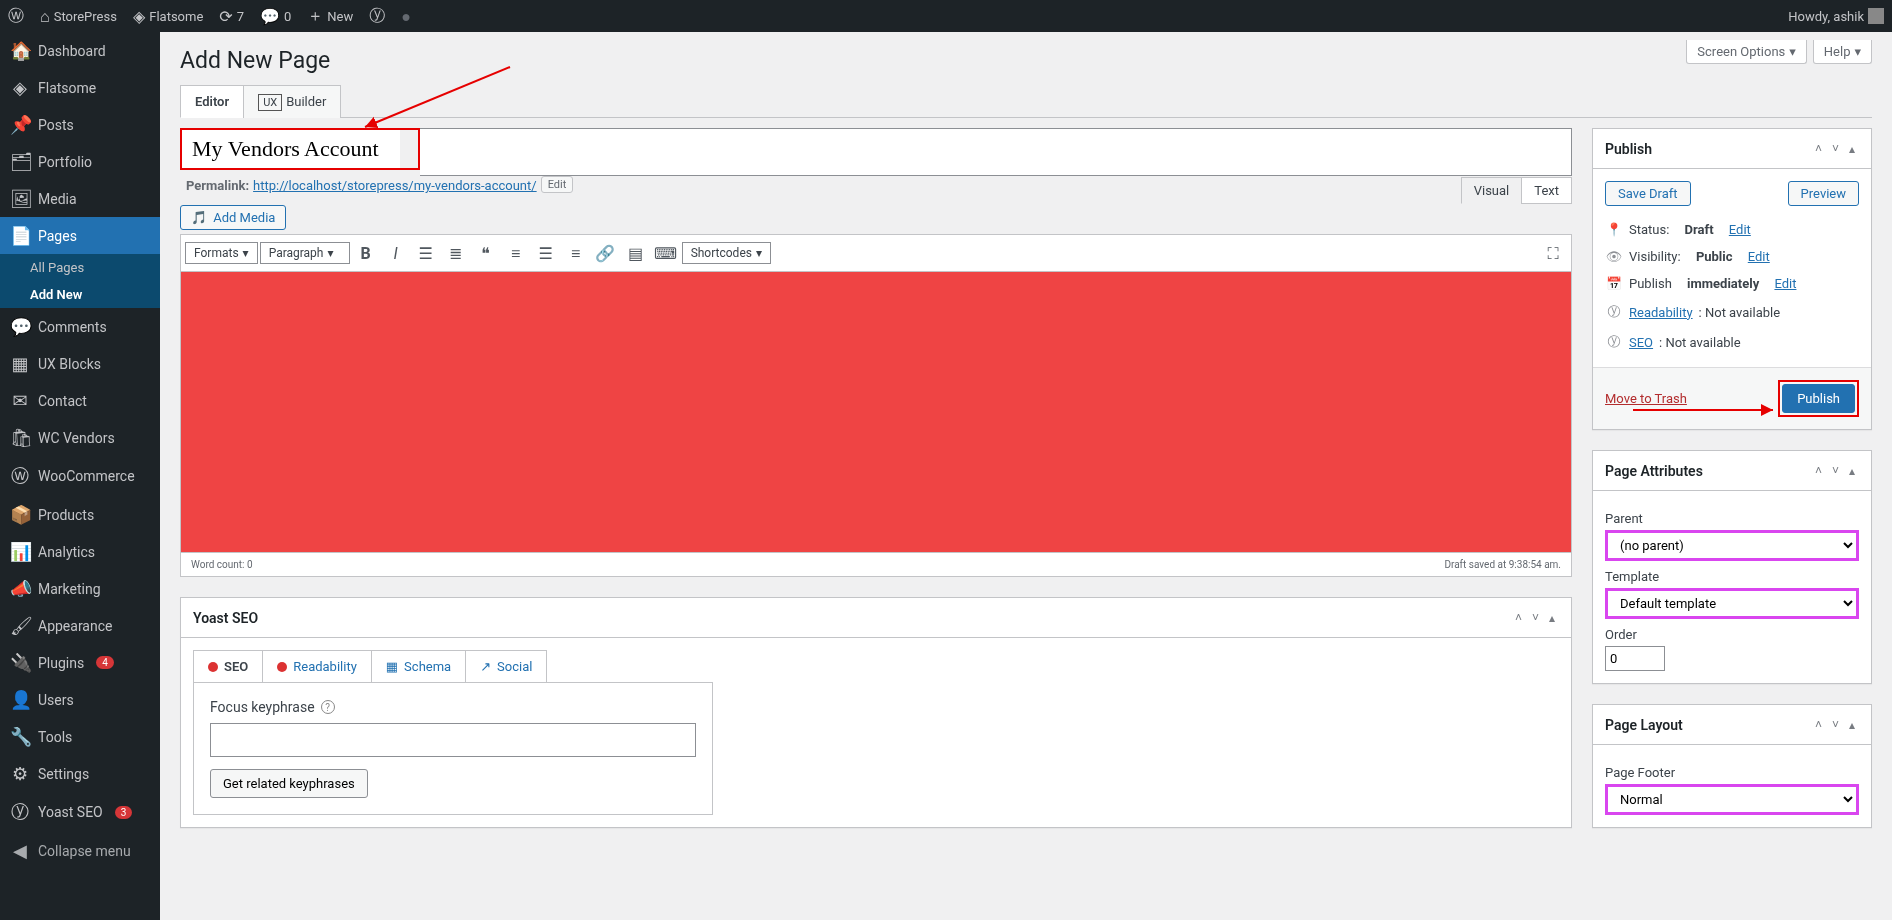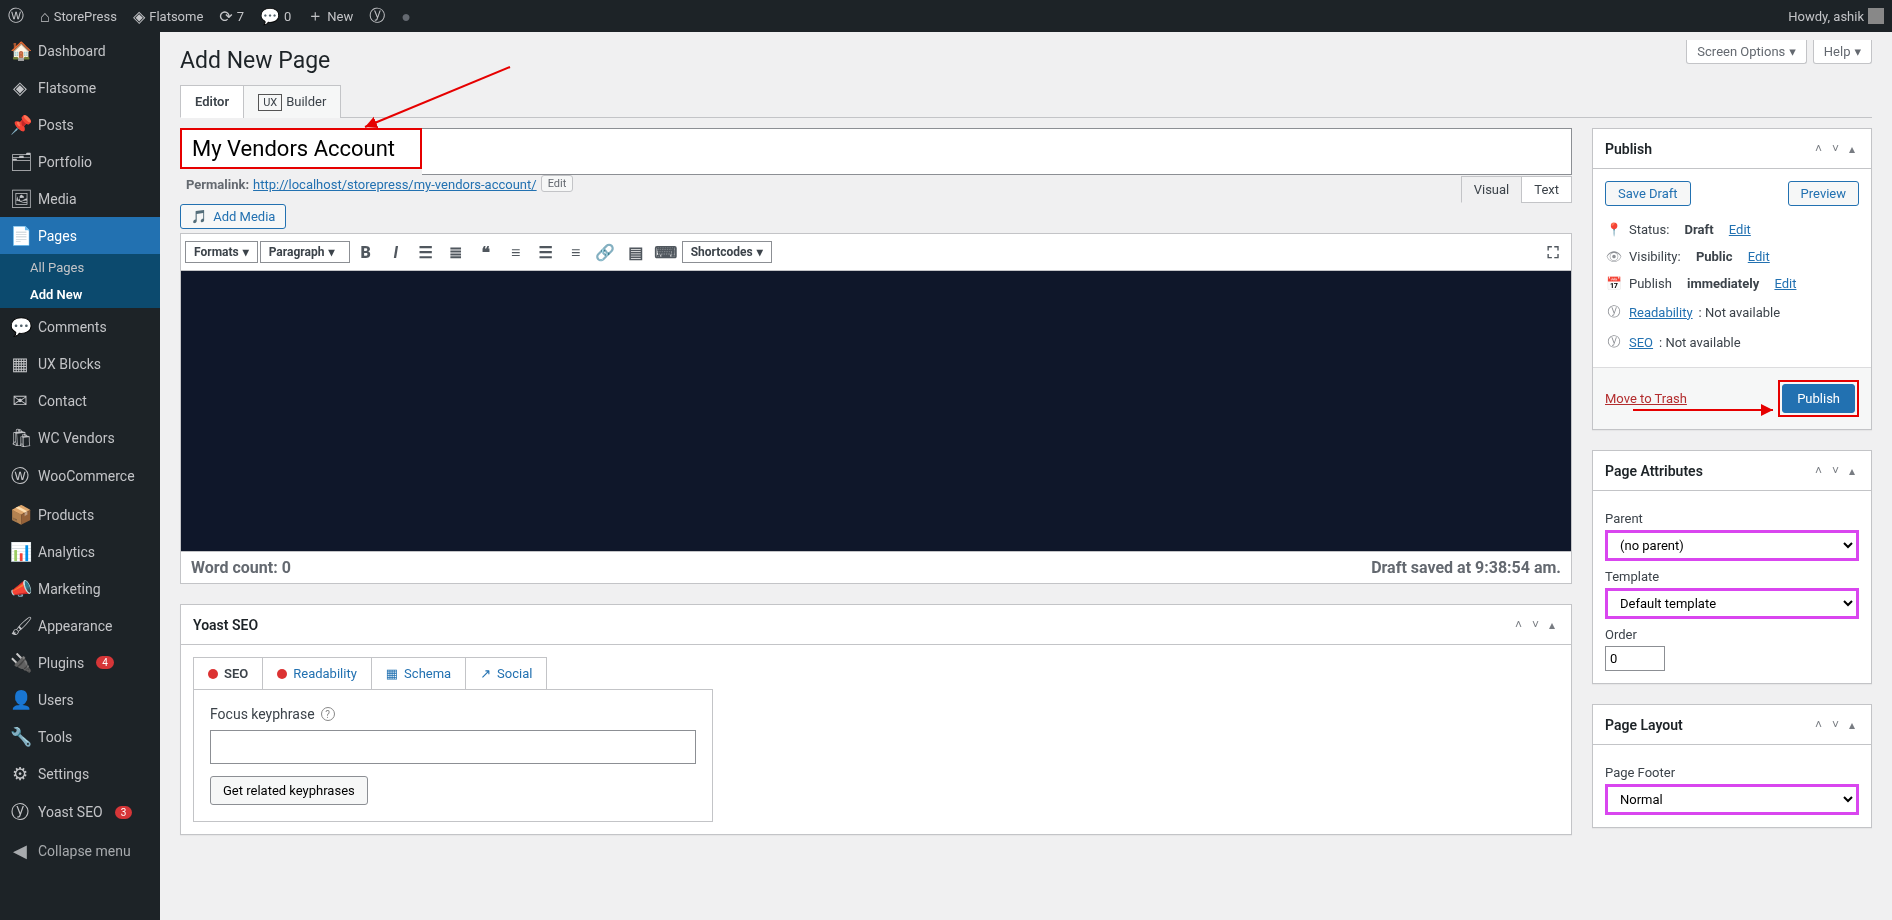--- a/index.html
+++ b/index.html
@@ -49,27 +49,27 @@
 .permalink { font-size: 13px; color: #646970; margin-bottom: 12px; display:flex; align-items:flex-end; gap:4px;padding-left:6px;}
 .permalink .editbtn { border:1px solid #c3c4c7; background:#f6f7f7; font-size:11px; padding:1px 6px; cursor:pointer; border-radius:3px;}
 
 
 .add-media { border:1px solid #2271b1; color:#2271b1; background:#f6f7f7; padding:4px 10px; border-radius:3px; cursor:pointer; font-size:13px; display:inline-flex; align-items:center; gap:6px;}
 
 
 .editor-vistext { float:right; display:flex; margin-top:-28px;}
 .editor-vistext .et { border:1px solid #c3c4c7; background:#fff; padding:5px 12px; font-size:13px; cursor:pointer; margin-left:-1px;}
 .editor-vistext .et.active { background:#f0f0f1; border-bottom-color:#f0f0f1;}
-.editor-box { border:1px solid #c3c4c7; background:#0f172a; margin-top:4px;font-weight:bold;}
+.editor-box { border:1px solid #c3c4c7; background:#ef4444; margin-top:4px;}
 .etoolbar { border-bottom:1px solid #c3c4c7; padding:4px; display:flex; align-items:center; gap:2px; background:#fff; position:relative;}
 .etoolbar .sel { border:1px solid #8c8f94; background:#fff; padding:3px 8px; font-size:12px; cursor:pointer; display:flex; align-items:center; gap:4px;}
 .etoolbar .tbtn { width:28px; height:28px; display:flex; align-items:center; justify-content:center; cursor:pointer; color:#50575e; font-size:16px; border-radius:2px;}
 .etoolbar .expand { margin-left:auto;}
 .econtent { min-height:280px; padding:10px;}
-.estatus { border-top:1px solid #c3c4c7; background:#fff; padding:6px 10px; font-size:16px; color:#646970; display:flex; justify-content:space-between;}
+.estatus { border-top:1px solid #c3c4c7; background:#fff; padding:6px 10px; font-size:10px; color:#646970; display:flex; justify-content:space-between;}
 
 
 .postbox { border:1px solid #c3c4c7; background:#fff; margin-bottom:20px; box-shadow:0 1px 1px rgba(0,0,0,.04);}
 .postbox-header { display:flex; align-items:center; justify-content:space-between; padding:0 12px; border-bottom:1px solid #c3c4c7; height:40px;}
 .postbox-header h2 { font-size:14px; font-weight:600; color:#1d2327;}
 .postbox-header .ctrls { display:flex; gap:2px;}
 .postbox-header .ctrls span { cursor:pointer; color:#787c82; font-size:12px; padding:2px 4px;}
 .postbox .inside { padding:12px;}
 
 
@@ -273,21 +273,21 @@
   <div class="editor-tabs">
     <div class="tab active"><span>Editor</span></div>
     <div class="tab"><span class="ux-box">UX</span><span>Builder</span></div>
   </div>
 
   <div class="wrap-grid">
     <div class="maincol">
       
       <div style="display:flex; width:100%; position:relative;">
         <div class="title-wrap">
-          <input id="title-input" type="text" style="border: 0px; width: 238px;" value="My Vendors Account">
+          <input id="title-input" type="text" style="border: 0px; width: 218px; font-family: Liberation Serif, serif;" value="My Vendors Account">
         </div>
         <input type="text" style="flex: 1 1 0%; font-size: 22px; padding: 6px 10px; border-width: 1px 1px 1px 0px; border-top-style: solid; border-right-style: solid; border-bottom-style: solid; border-top-color: rgb(140, 143, 148); border-right-color: rgb(140, 143, 148); border-bottom-color: rgb(140, 143, 148); border-image: initial; border-left-style: initial; border-left-color: initial; background: rgb(255, 255, 255);" readonly="">
       </div>
 
       <div class="permalink">
         <strong>Permalink:</strong>
         <a href="#" style="text-decoration:underline;">http://localhost/storepress/my-vendors-account/</a>
         <span class="editbtn">Edit</span>
       </div>
 

